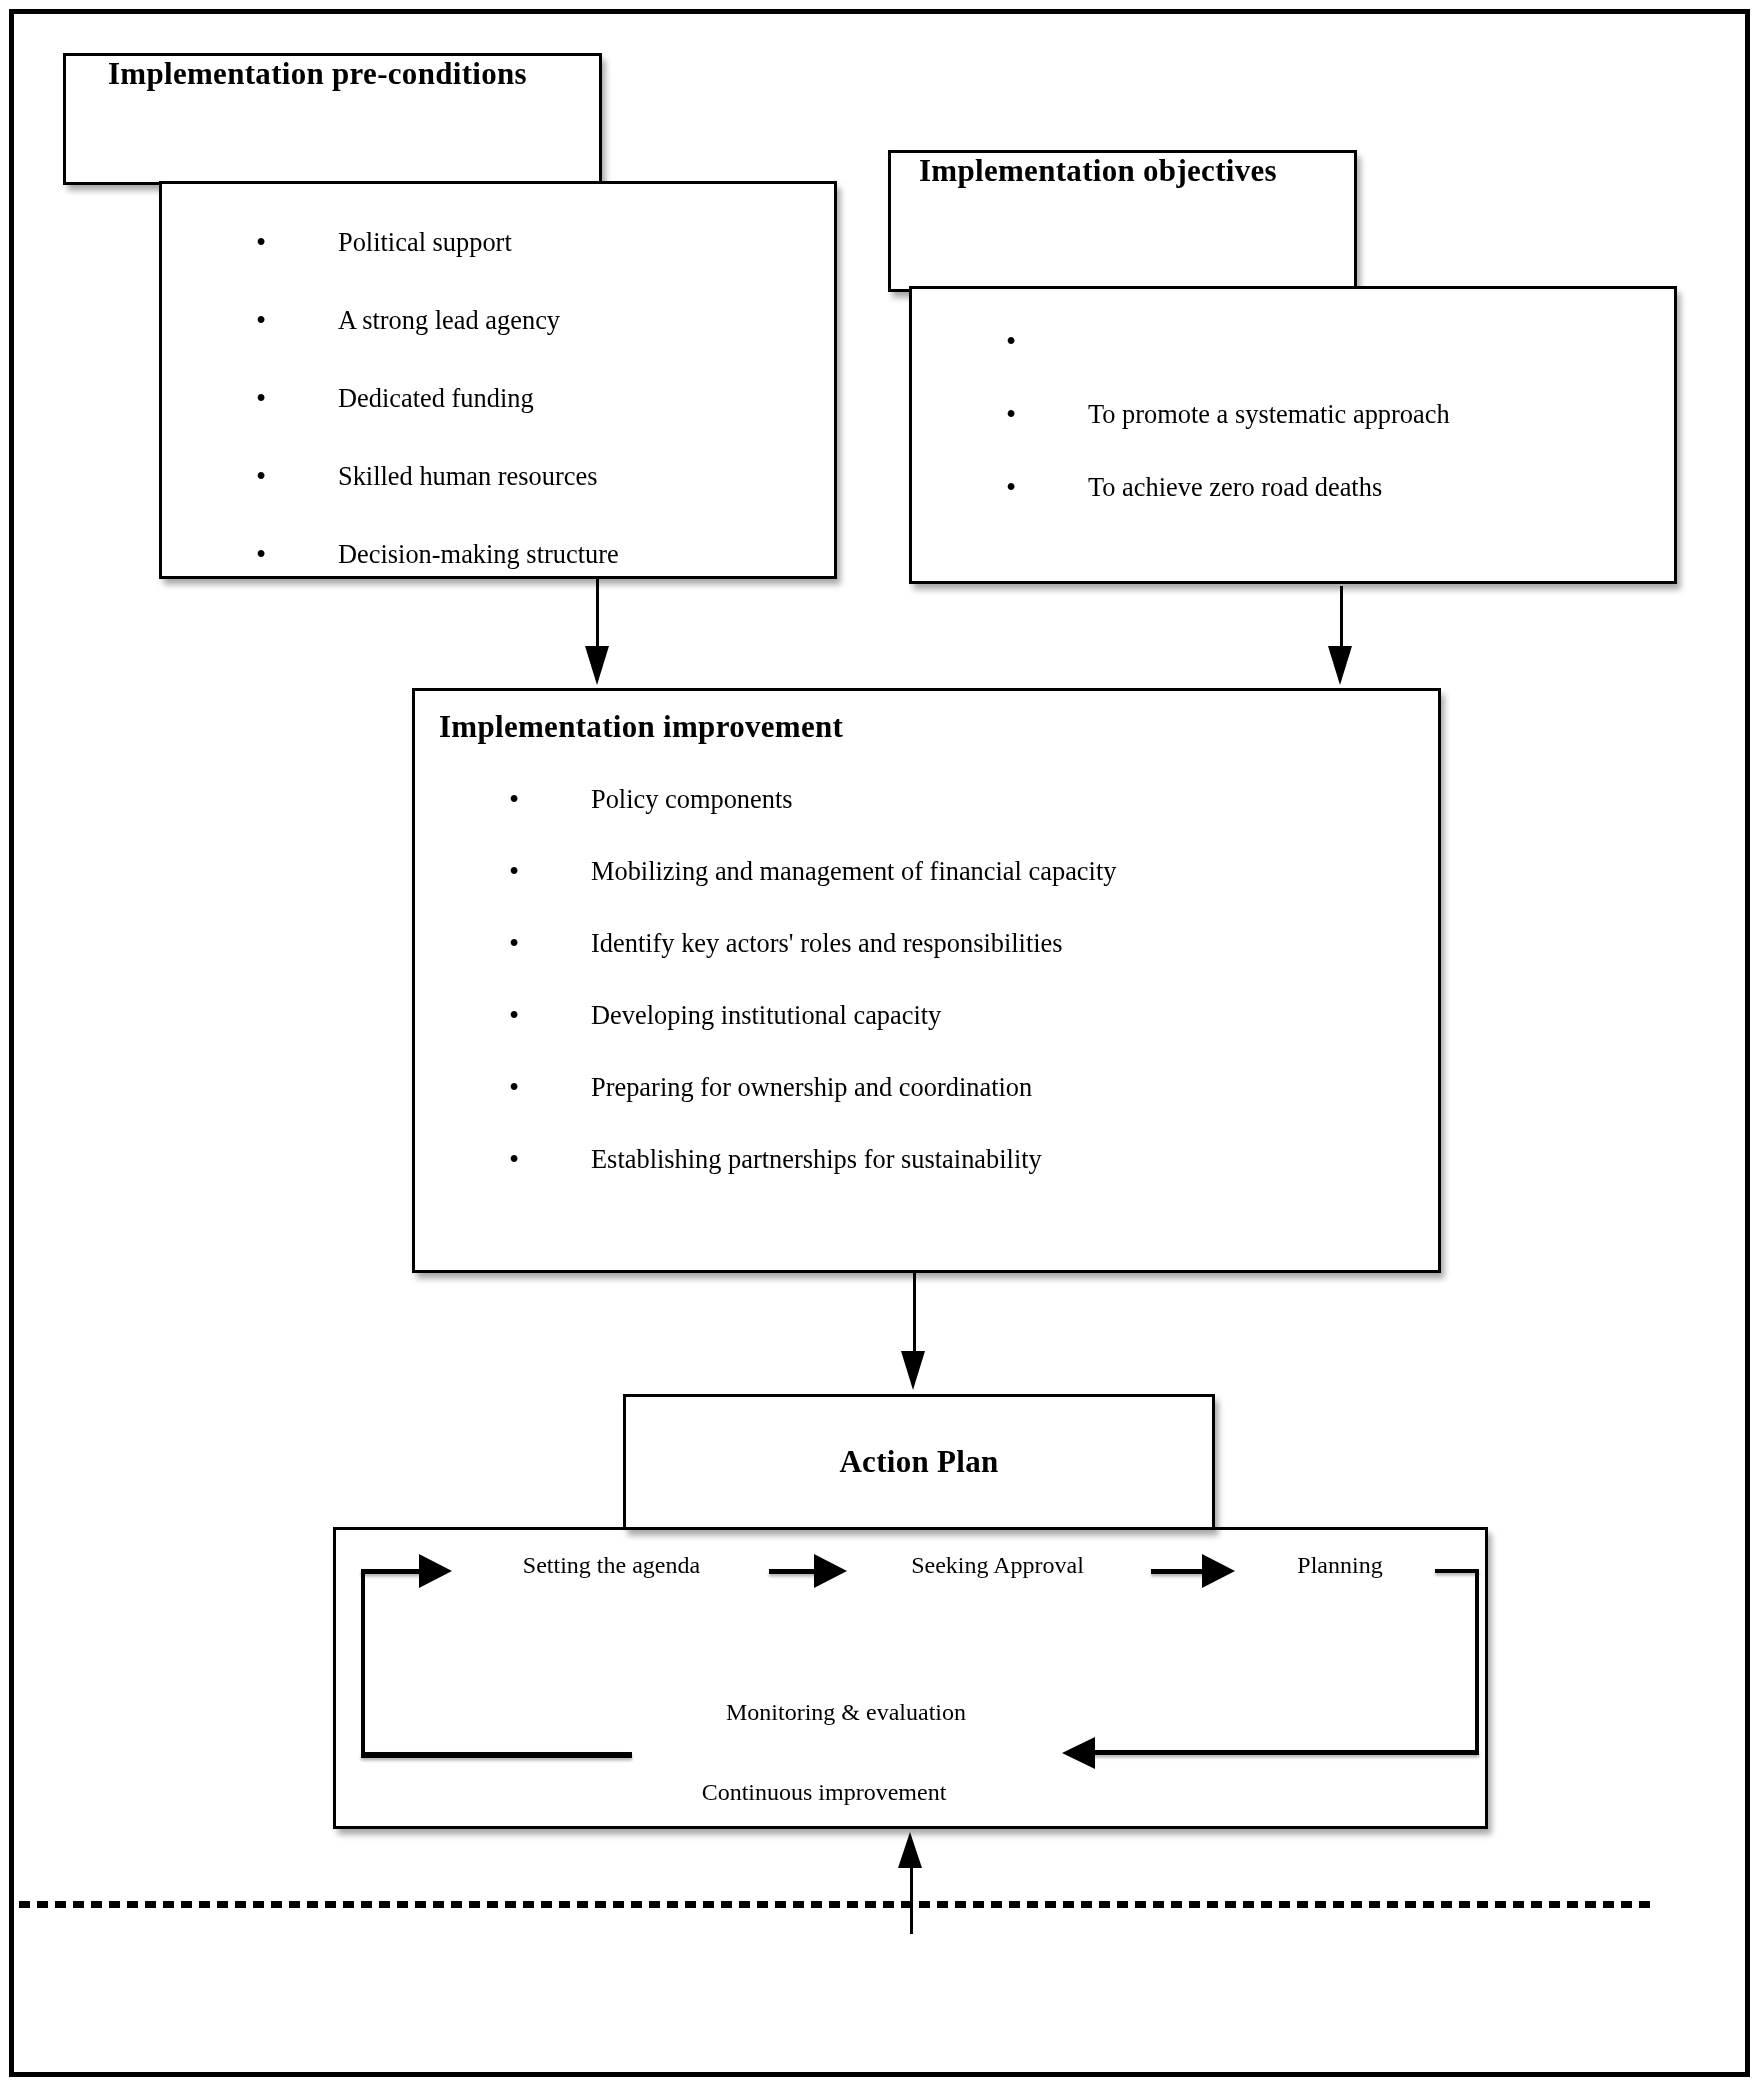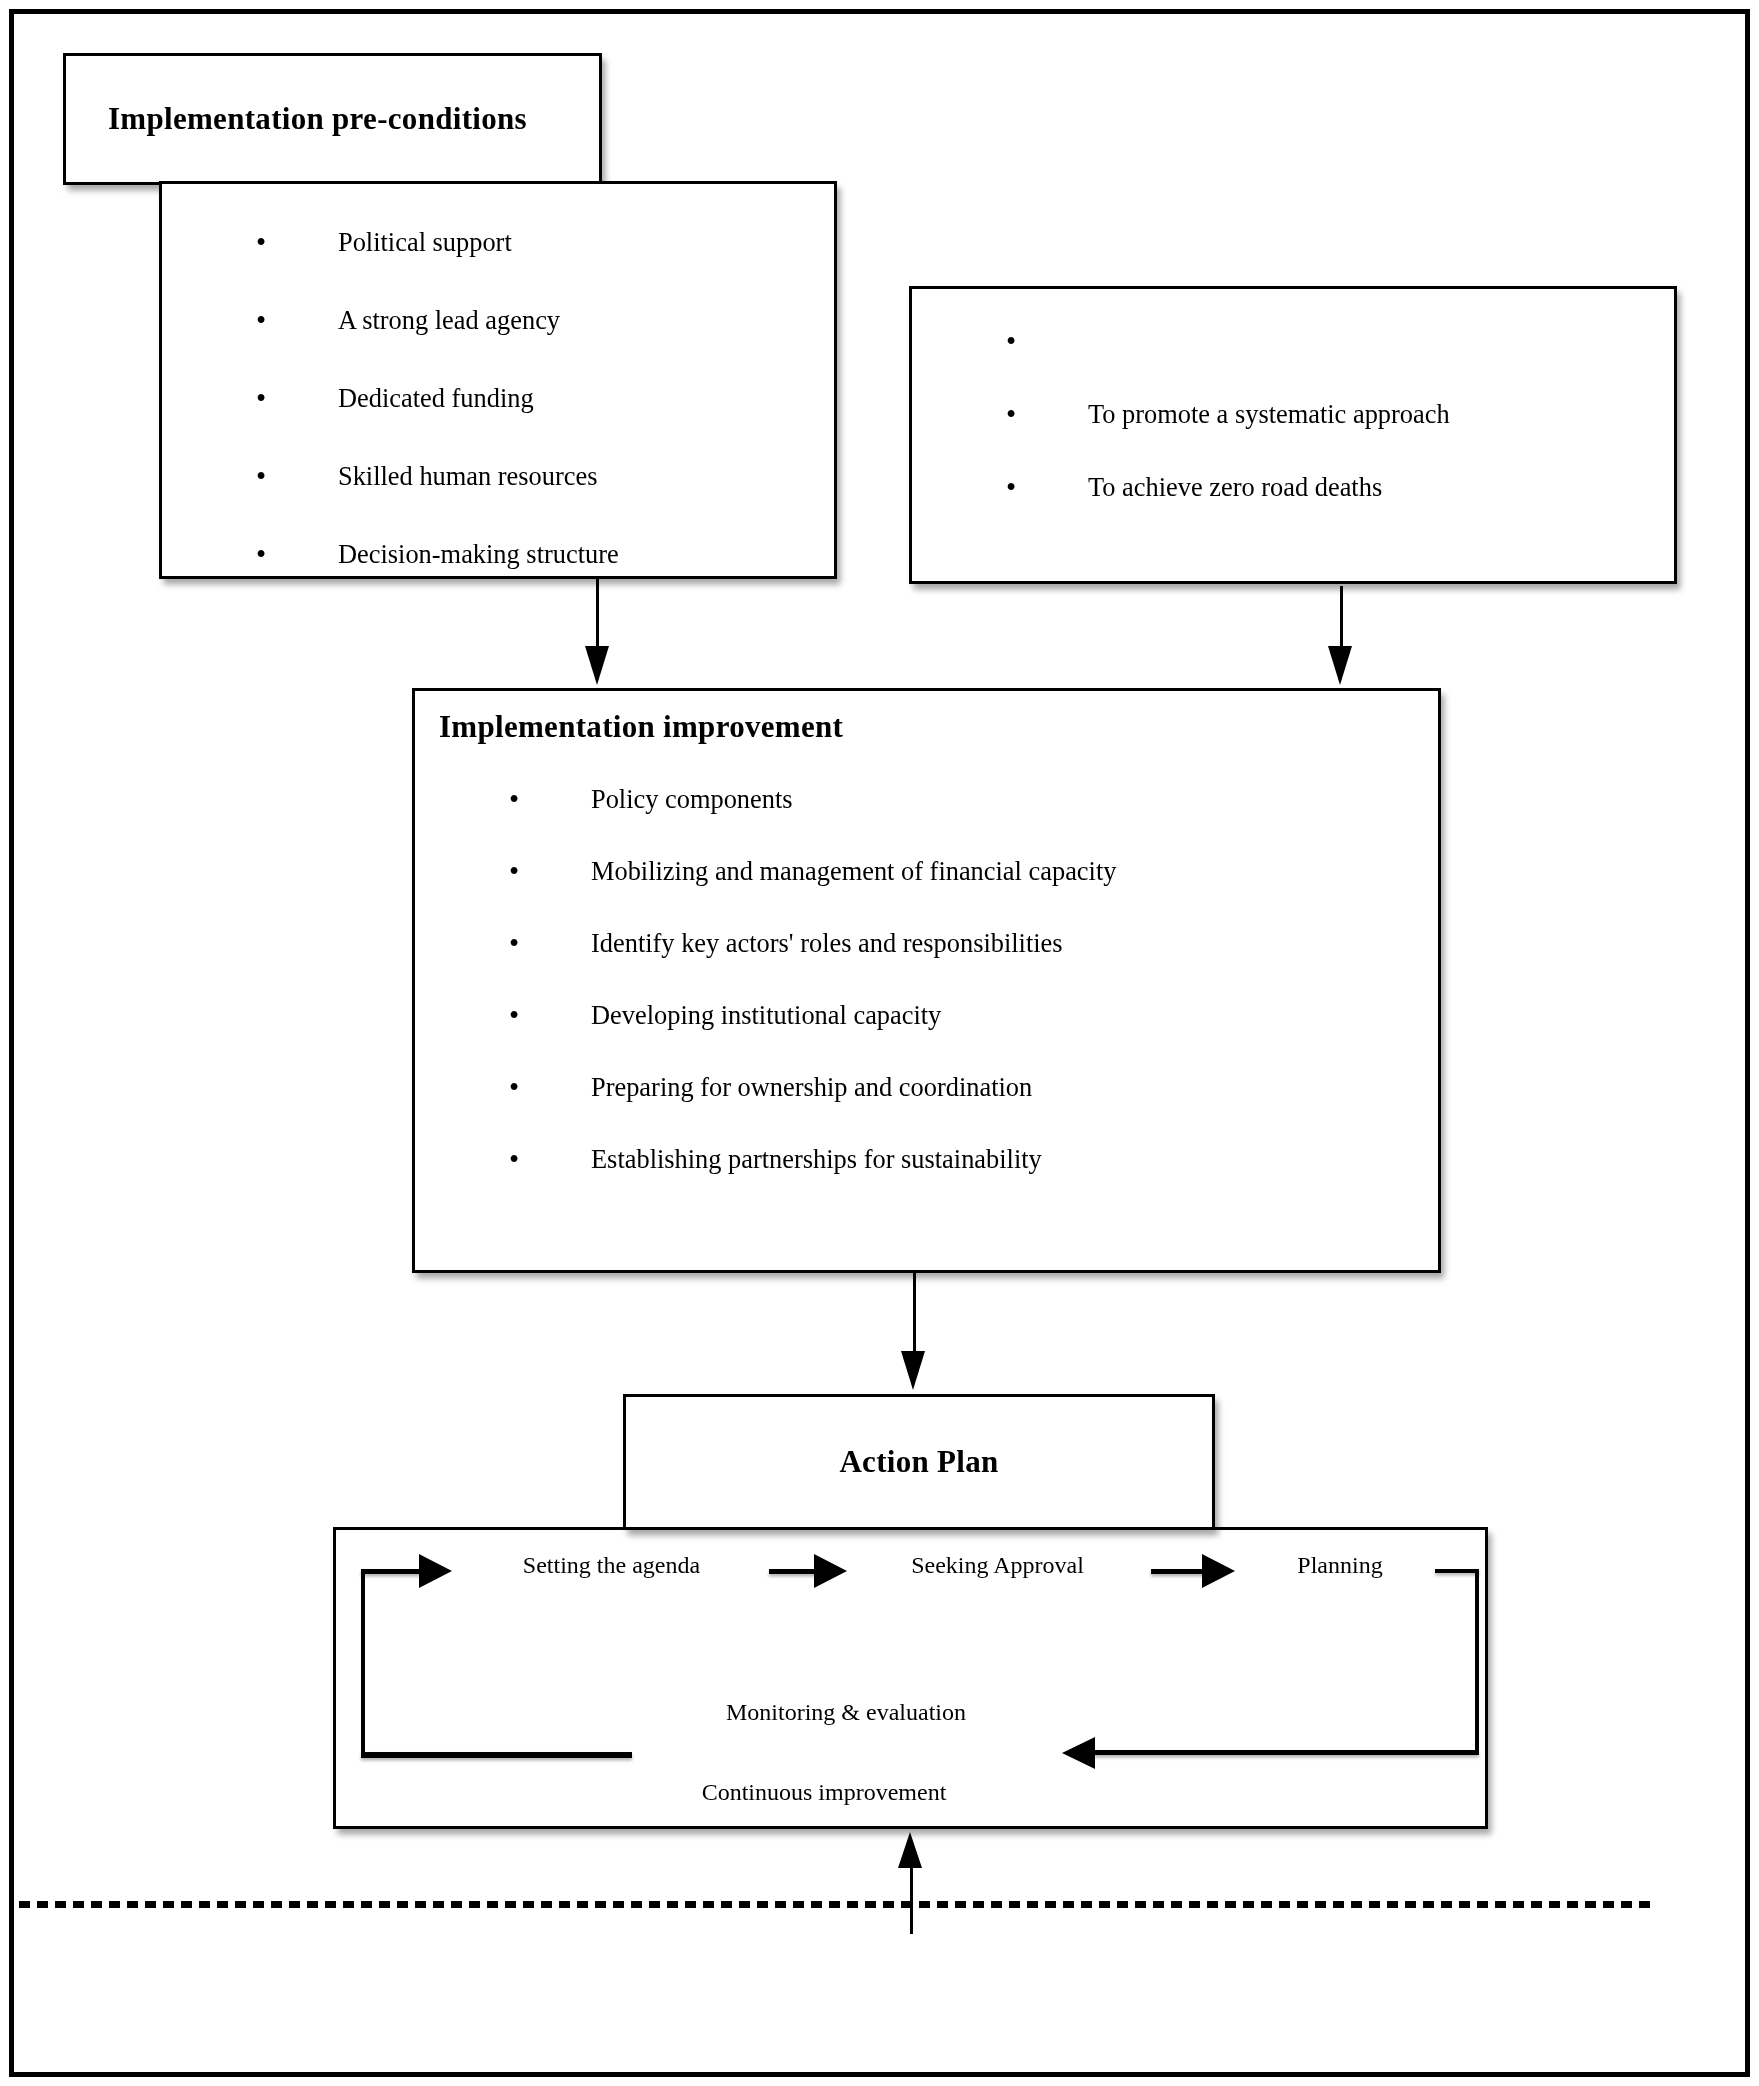--- a/index.html
+++ b/index.html
@@ -5,21 +5,21 @@
   html,body{margin:0;padding:0;background:#ffffff;}
   body{
     width:1760px;height:2087px;position:relative;overflow:hidden;
     font-family:"Liberation Serif","DejaVu Serif",serif;color:#000;
   }
   .stage{position:absolute;left:0;top:0;width:1760px;height:2087px;}
   .frame{position:absolute;left:8.8px;top:8.8px;right:10px;bottom:10px;border:5px solid #000;z-index:0;}
   .bx{position:absolute;background:#fff;border:3.1px solid #000;box-sizing:border-box;
       box-shadow:4.4px 5.7px 6.3px rgba(0,0,0,0.35);}
   .title{font-weight:bold;font-size:31px;letter-spacing:0.3px;white-space:nowrap;}
-  .center-flex{display:flex;align-items:center;}
+  .center-flex{display:flex;}
   .mid-flex{display:flex;align-items:center;justify-content:center;}
 
   #pre-title{left:63px;top:53px;width:539px;height:132px;z-index:2;padding-left:42px;}
   #pre-list{left:159px;top:181px;width:678px;height:398px;z-index:3;}
   #obj-title{left:888px;top:150px;width:469px;height:142px;z-index:2;padding-left:28px;}
   #obj-list{left:909px;top:286px;width:768px;height:298px;z-index:3;}
   #comp-box{left:412px;top:688px;width:1029px;height:585px;border-width:3.8px;z-index:1;}
   #comp-title{position:absolute;left:24px;top:17.6px;}
   #plan-box{left:623px;top:1394px;width:592px;height:136px;border-width:3.8px;z-index:5;text-align:right;}
   #cycle-box{left:333px;top:1527px;width:1155px;height:302px;border-width:3.8px;z-index:2;}
@@ -73,20 +73,23 @@
           <span class="dot">•</span>
           <span>Skilled human resources</span>
         </li>
       <li>
           <span class="dot">•</span>
           <span>Decision-making structure</span>
         </li>
     </ul>
   </div>
 
+  <div class="bx center-flex" id="obj-title">
+    <span class="title">Implementation objectives</span>
+  </div>
   <div class="bx" id="obj-list">
     <ul class="blist">
       <li>
           <span class="dot">•</span>
         </li>
       <li>
           <span class="dot">•</span>
           <span>To promote a systematic approach</span>
         </li>
       <li>

